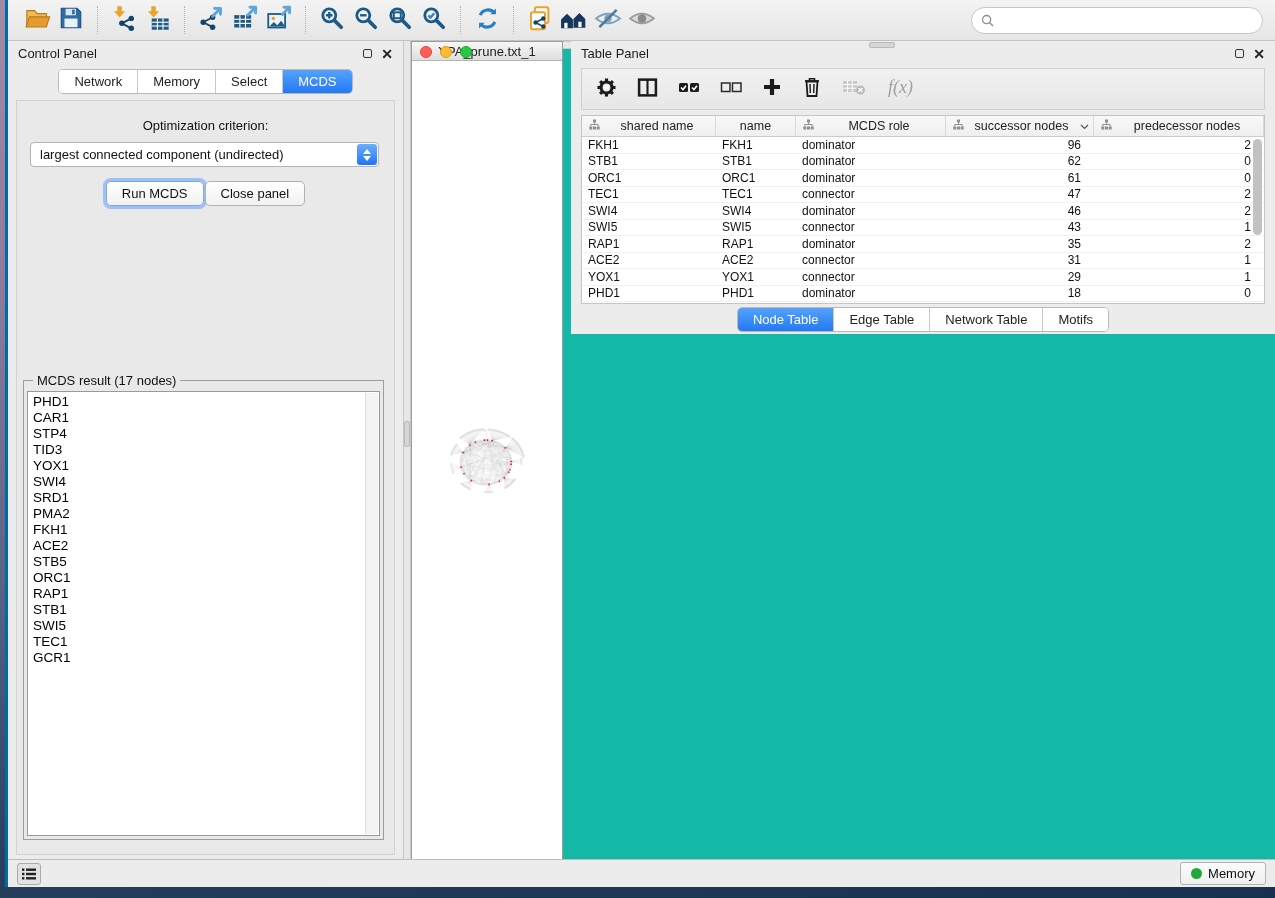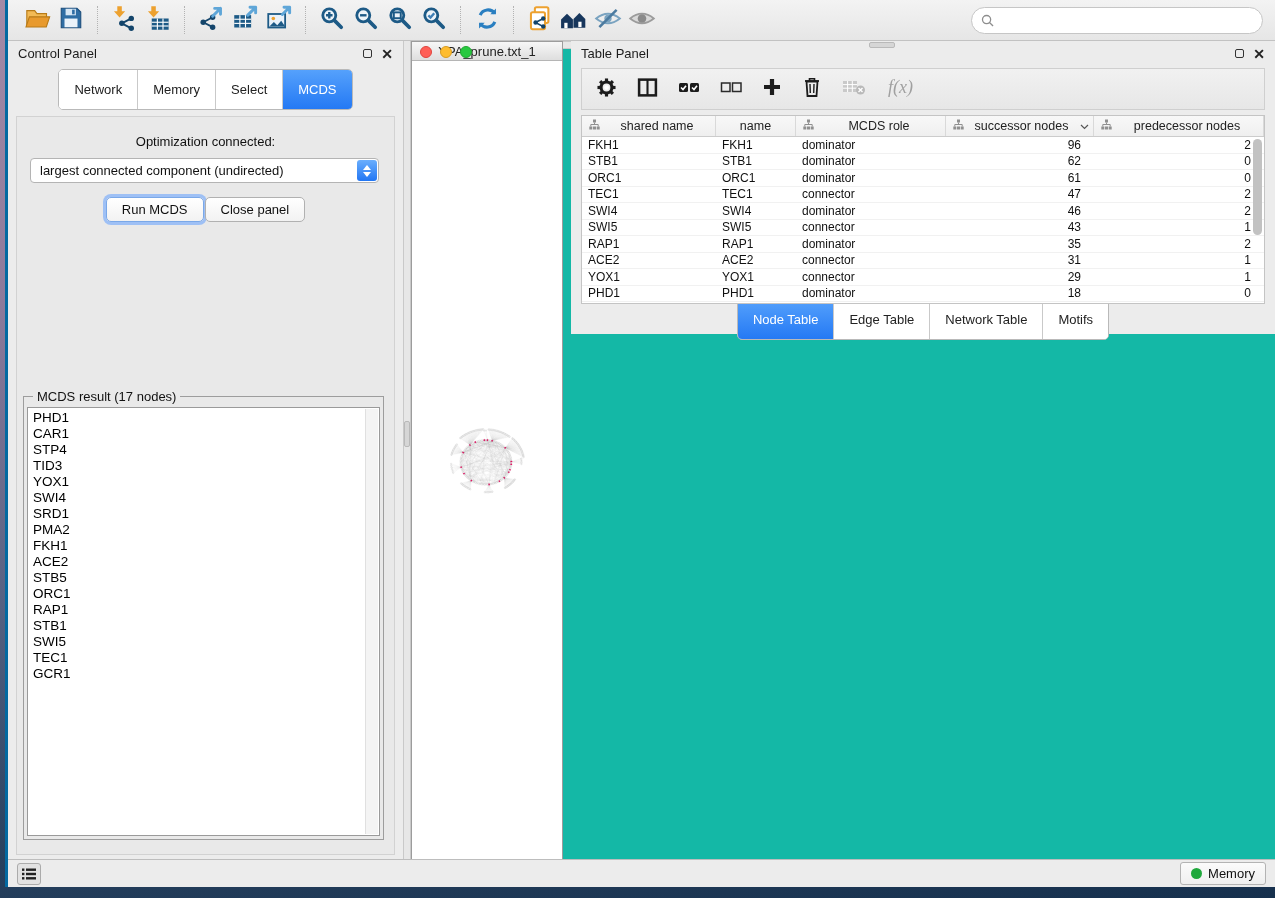--- a/index.html
+++ b/index.html
@@ -24,21 +24,21 @@
 
   
   .control-panel { width:395px; flex:0 0 395px; display:flex; flex-direction:column; background:#ececec; }
   .panel-titlebar { height:25px; display:flex; align-items:center; padding:0 10px; font-size:13px; color:#1c1c1c; }
   .panel-titlebar .win-icons { margin-left:auto; display:flex; align-items:center; gap:9px; }
   .float-box { width:9px; height:9px; border:1.5px solid #333; border-radius:2px; }
   .close-x { font-size:14px; font-weight:bold; color:#222; line-height:10px; }
 
   .seg-tabs { display:flex; background:#fff; border:1px solid #b9b9b9; border-radius:5px; overflow:hidden;
     font-size:13px; color:#222; margin:3px auto 6px auto; }
-  .seg-tab { padding:12px 15px; border-right:1px solid #c9c9c9; background:#fff; text-align:center; }
+  .seg-tab { padding:4px 15px; border-right:1px solid #c9c9c9; background:#fff; text-align:center; }
   .seg-tab:last-child { border-right:none; }
   .seg-tab.active { background:linear-gradient(#55a1fc,#2479f4); color:#fff; }
 
   .cp-content { margin:0 8px 4px 8px; flex:1; background:#e9e9e9; border:1px solid #d2d2d2; position:relative; }
   .opt-label { text-align:center; font-size:13px; margin-top:17px; color:#111; }
   .select-row { margin:9px 15px 0 13px; display:flex; }
   .nsselect { flex:1; height:25px; background:#fff; border:1px solid #b4b4b4; border-radius:4px;
     display:flex; align-items:center; font-size:13px; padding-left:9px; color:#111; position:relative; }
   .nsselect .stepper { position:absolute; right:1px; top:1px; bottom:1px; width:20px; border-radius:3px;
     background:linear-gradient(#6aaefd,#2276f3); display:flex; flex-direction:column; align-items:center; justify-content:center; gap:2px; }
@@ -280,21 +280,21 @@
           <span class="close-x">✕</span>
         </span>
       </div>
       <div class="seg-tabs" id="cp-tabs">
           <div class="seg-tab">Network</div>
           <div class="seg-tab">Memory</div>
           <div class="seg-tab">Select</div>
           <div class="seg-tab active">MCDS</div>
         </div>
       <div class="cp-content">
-        <div class="opt-label">Optimization connected:</div>
+        <div class="opt-label">Optimization criterion:</div>
         <div class="select-row">
           <div class="nsselect">
             <span>largest connected component (undirected)</span>
             <span class="stepper">
                 <span class="up"></span>
                 <span class="dn"></span>
               </span>
           </div>
         </div>
         <div class="btn-row">

